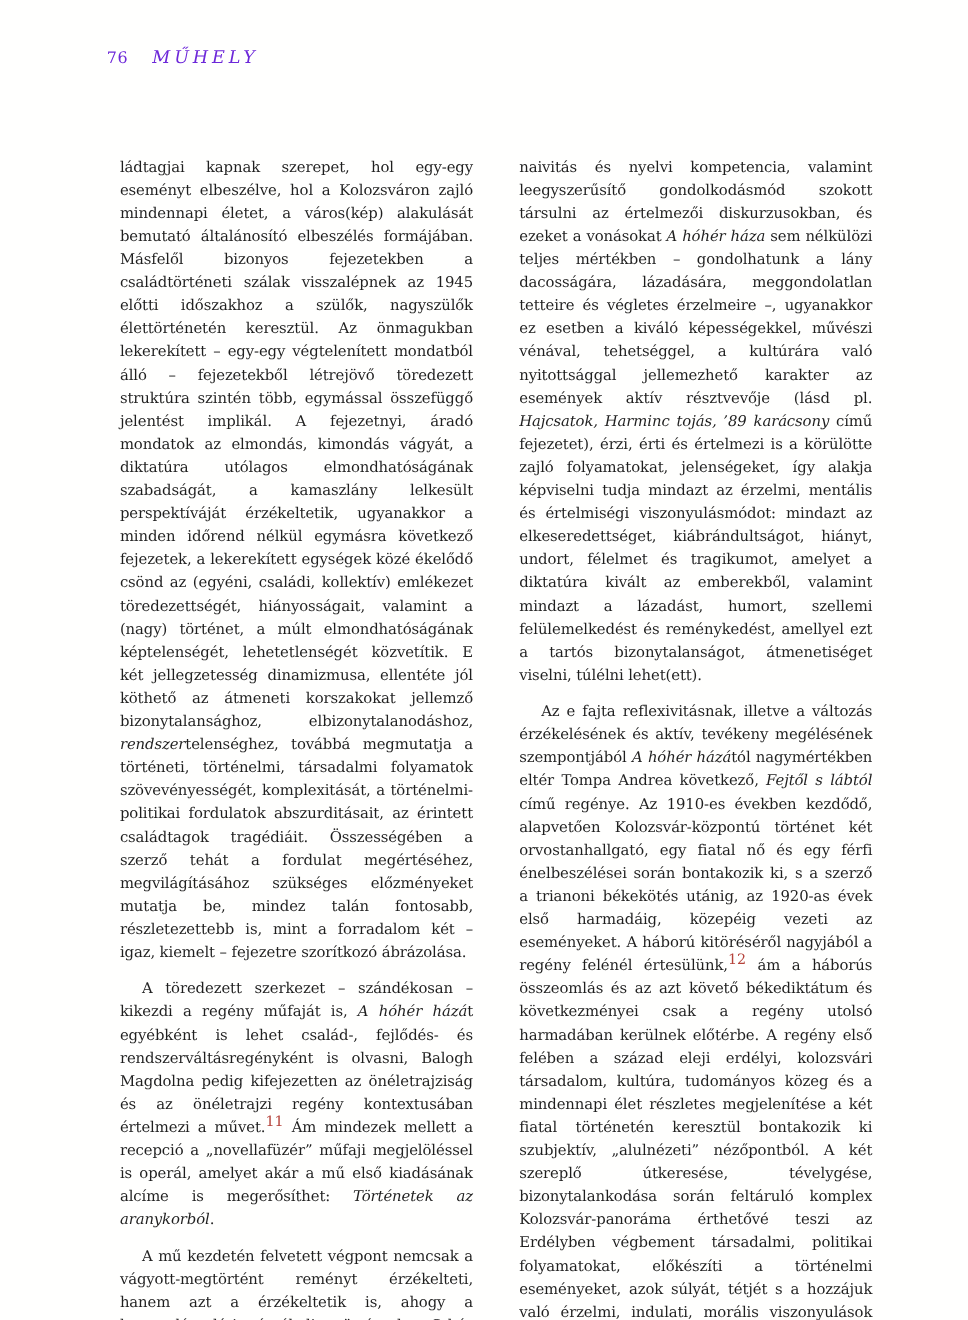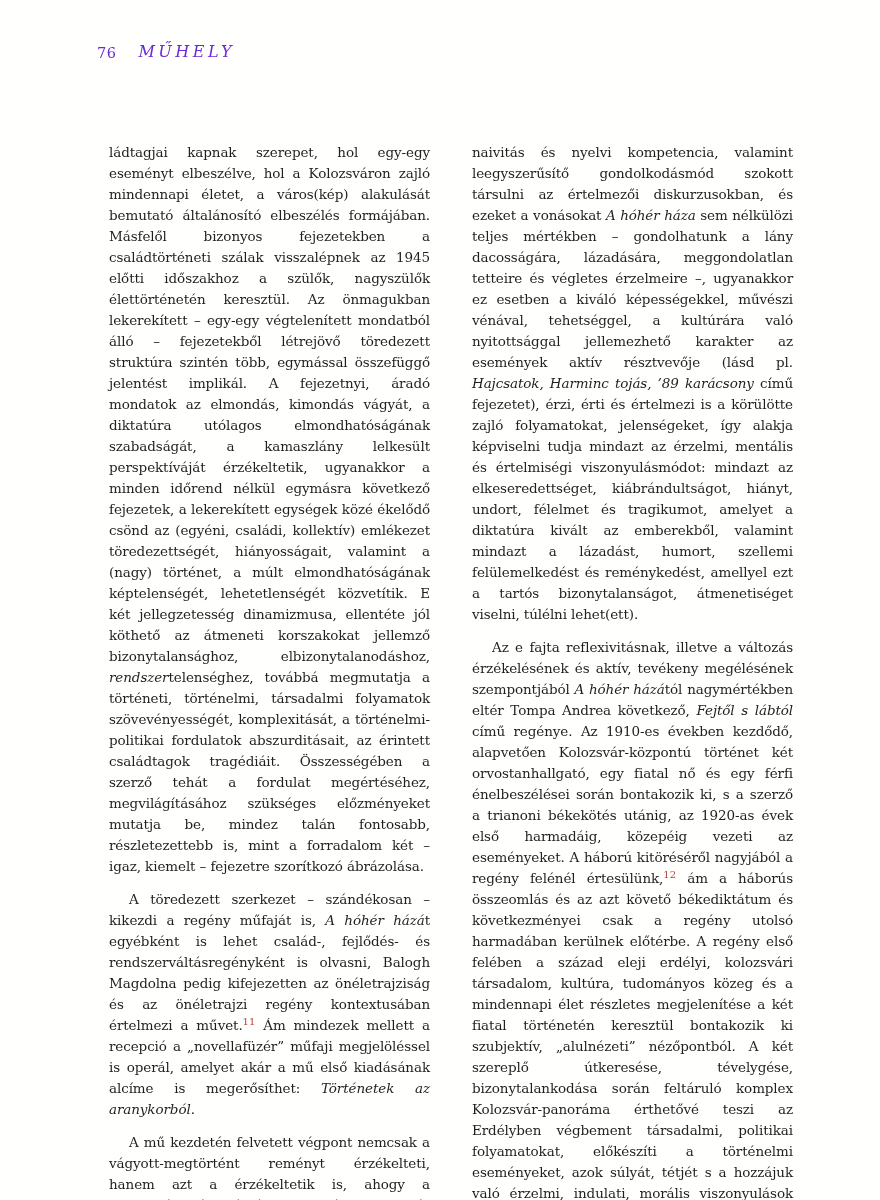--- a/index.html
+++ b/index.html
@@ -49,21 +49,21 @@
     hyphens: auto;
     -webkit-hyphens: auto;
   }
   .column p {
     margin: 12px;
     padding: 0;
   }
   .column p.indent { text-indent: 20px; }
   .column em { font-style: italic; }
   sup.footnote-ref {
-    font-size: 10px;
+    font-size: 13px;
     line-height: 0;
     vertical-align: super;
     color: #b5423a;
     letter-spacing: 0;
   }
 </style>
 </head>
 <body>
 
 <div class="page">

